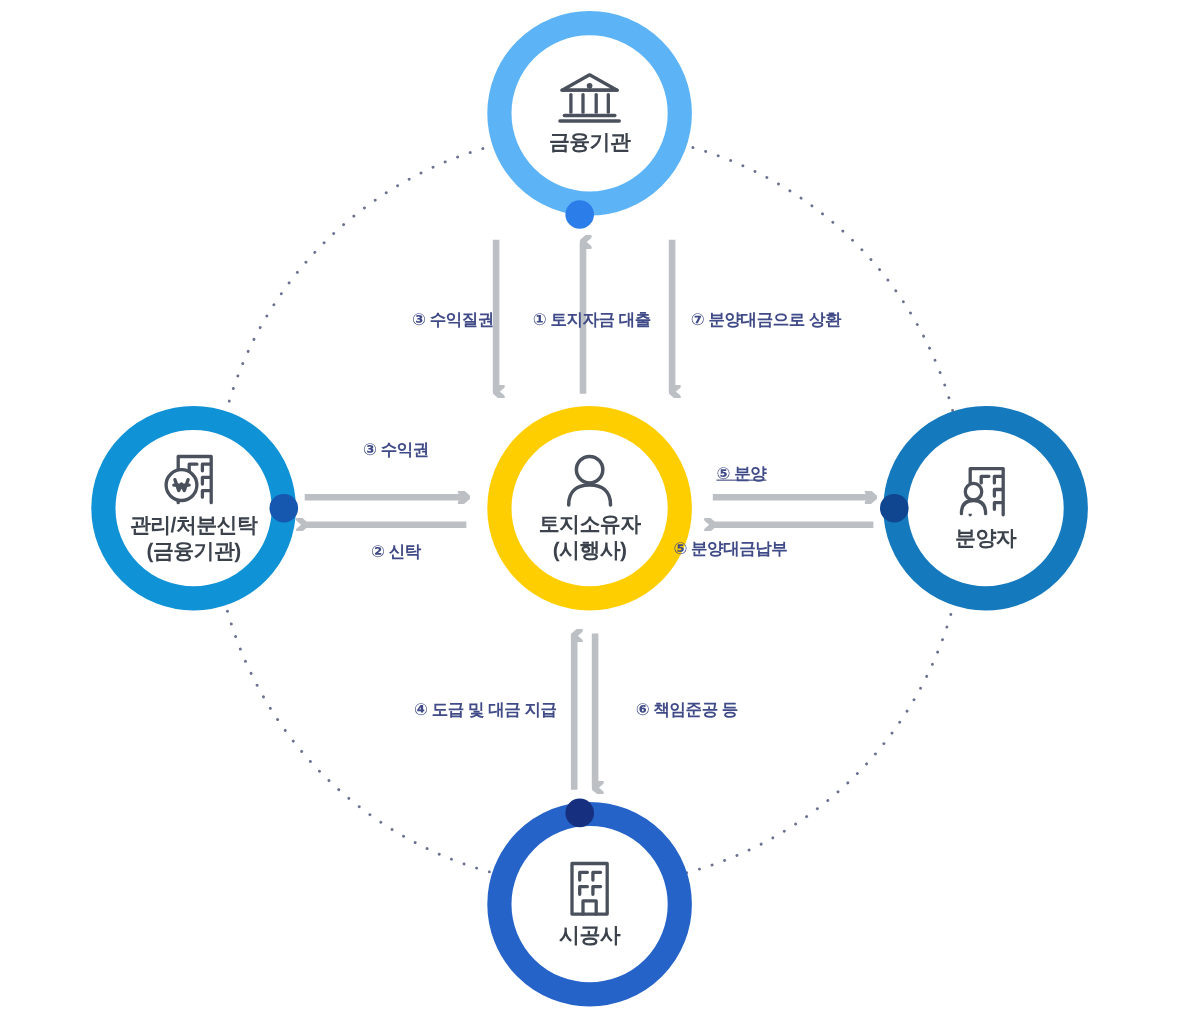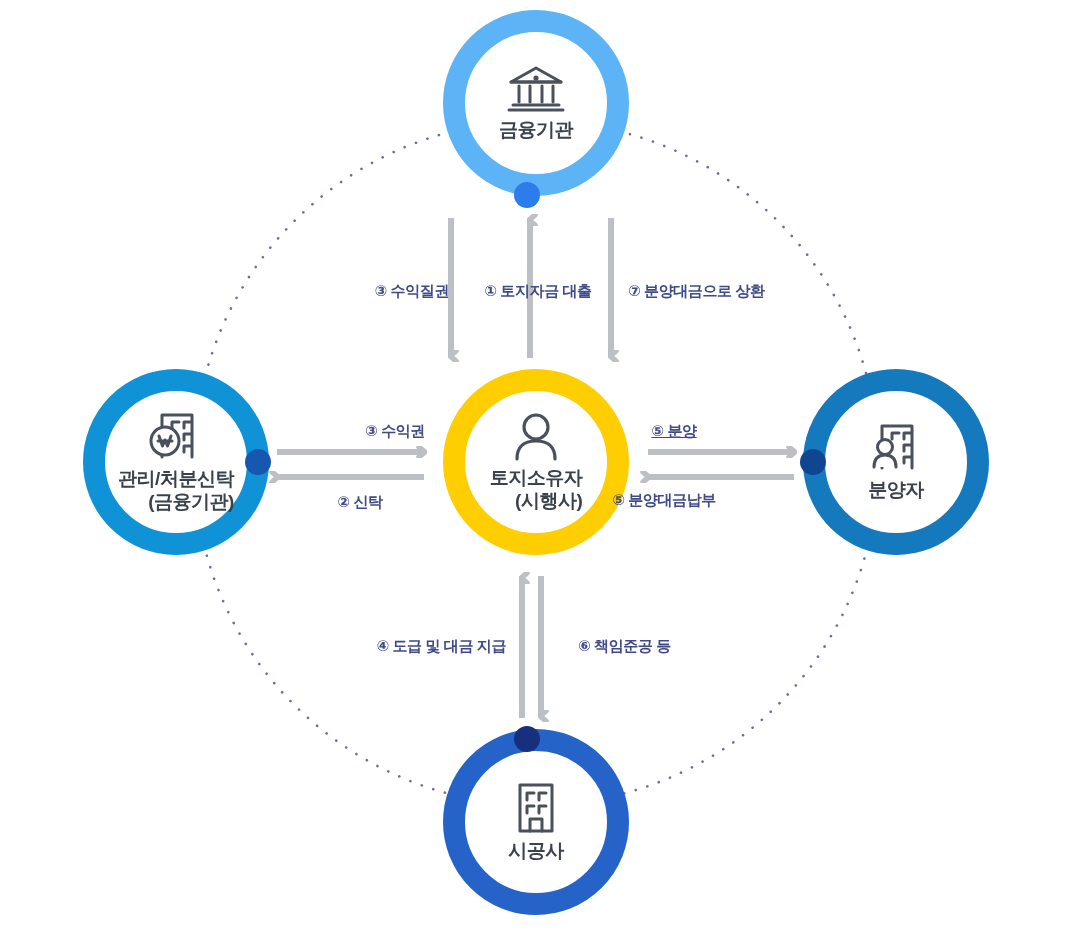--- a/index.html
+++ b/index.html
@@ -38,21 +38,21 @@
   }
   .node .node-icon {
     display: block;
     line-height: 0;
     margin-bottom: 4px;
   }
   .node .node-label {
     font-size: 19px;
     font-weight: bold;
     color: #3b424c;
-    text-align: right;
+    text-align: center;
     line-height: 1.22;
     letter-spacing: -0.5px;
     white-space: pre-line;
   }
 
   #node-finance {
     left: 443px; top: 10px;
     width: 186px; height: 186px;
     border: 22px solid #5CB3F5;
   }
@@ -96,21 +96,21 @@
     letter-spacing: -0.4px;
     white-space: nowrap;
     line-height: 1;
   }
   .flow-label.center { transform: translateX(-50%); text-align: right; }
   .flow-label.right-end { transform: translateX(-100%); }
 
   #lbl-1 { left: 538px; top: 283px; }
   #lbl-3-pledge { left: 449px; top: 283px; }
   #lbl-7 { left: 628px; top: 283px; }
-  #lbl-3-right { left: 360px; top: 423px; margin-left: 35px; }
+  #lbl-3-right { left: 360px; top: 402px; }
   #lbl-2 { left: 360px; top: 494px; }
   #lbl-5-sale { left: 674px; top: 423px; text-decoration: underline; }
   #lbl-5-pay { left: 664px; top: 492px; }
   #lbl-4 { left: 506px; top: 638px; }
   #lbl-6 { left: 566px; top: 638px; margin-left: 12px; }
 </style>
 </head>
 <body>
 
 <div id="stage">

